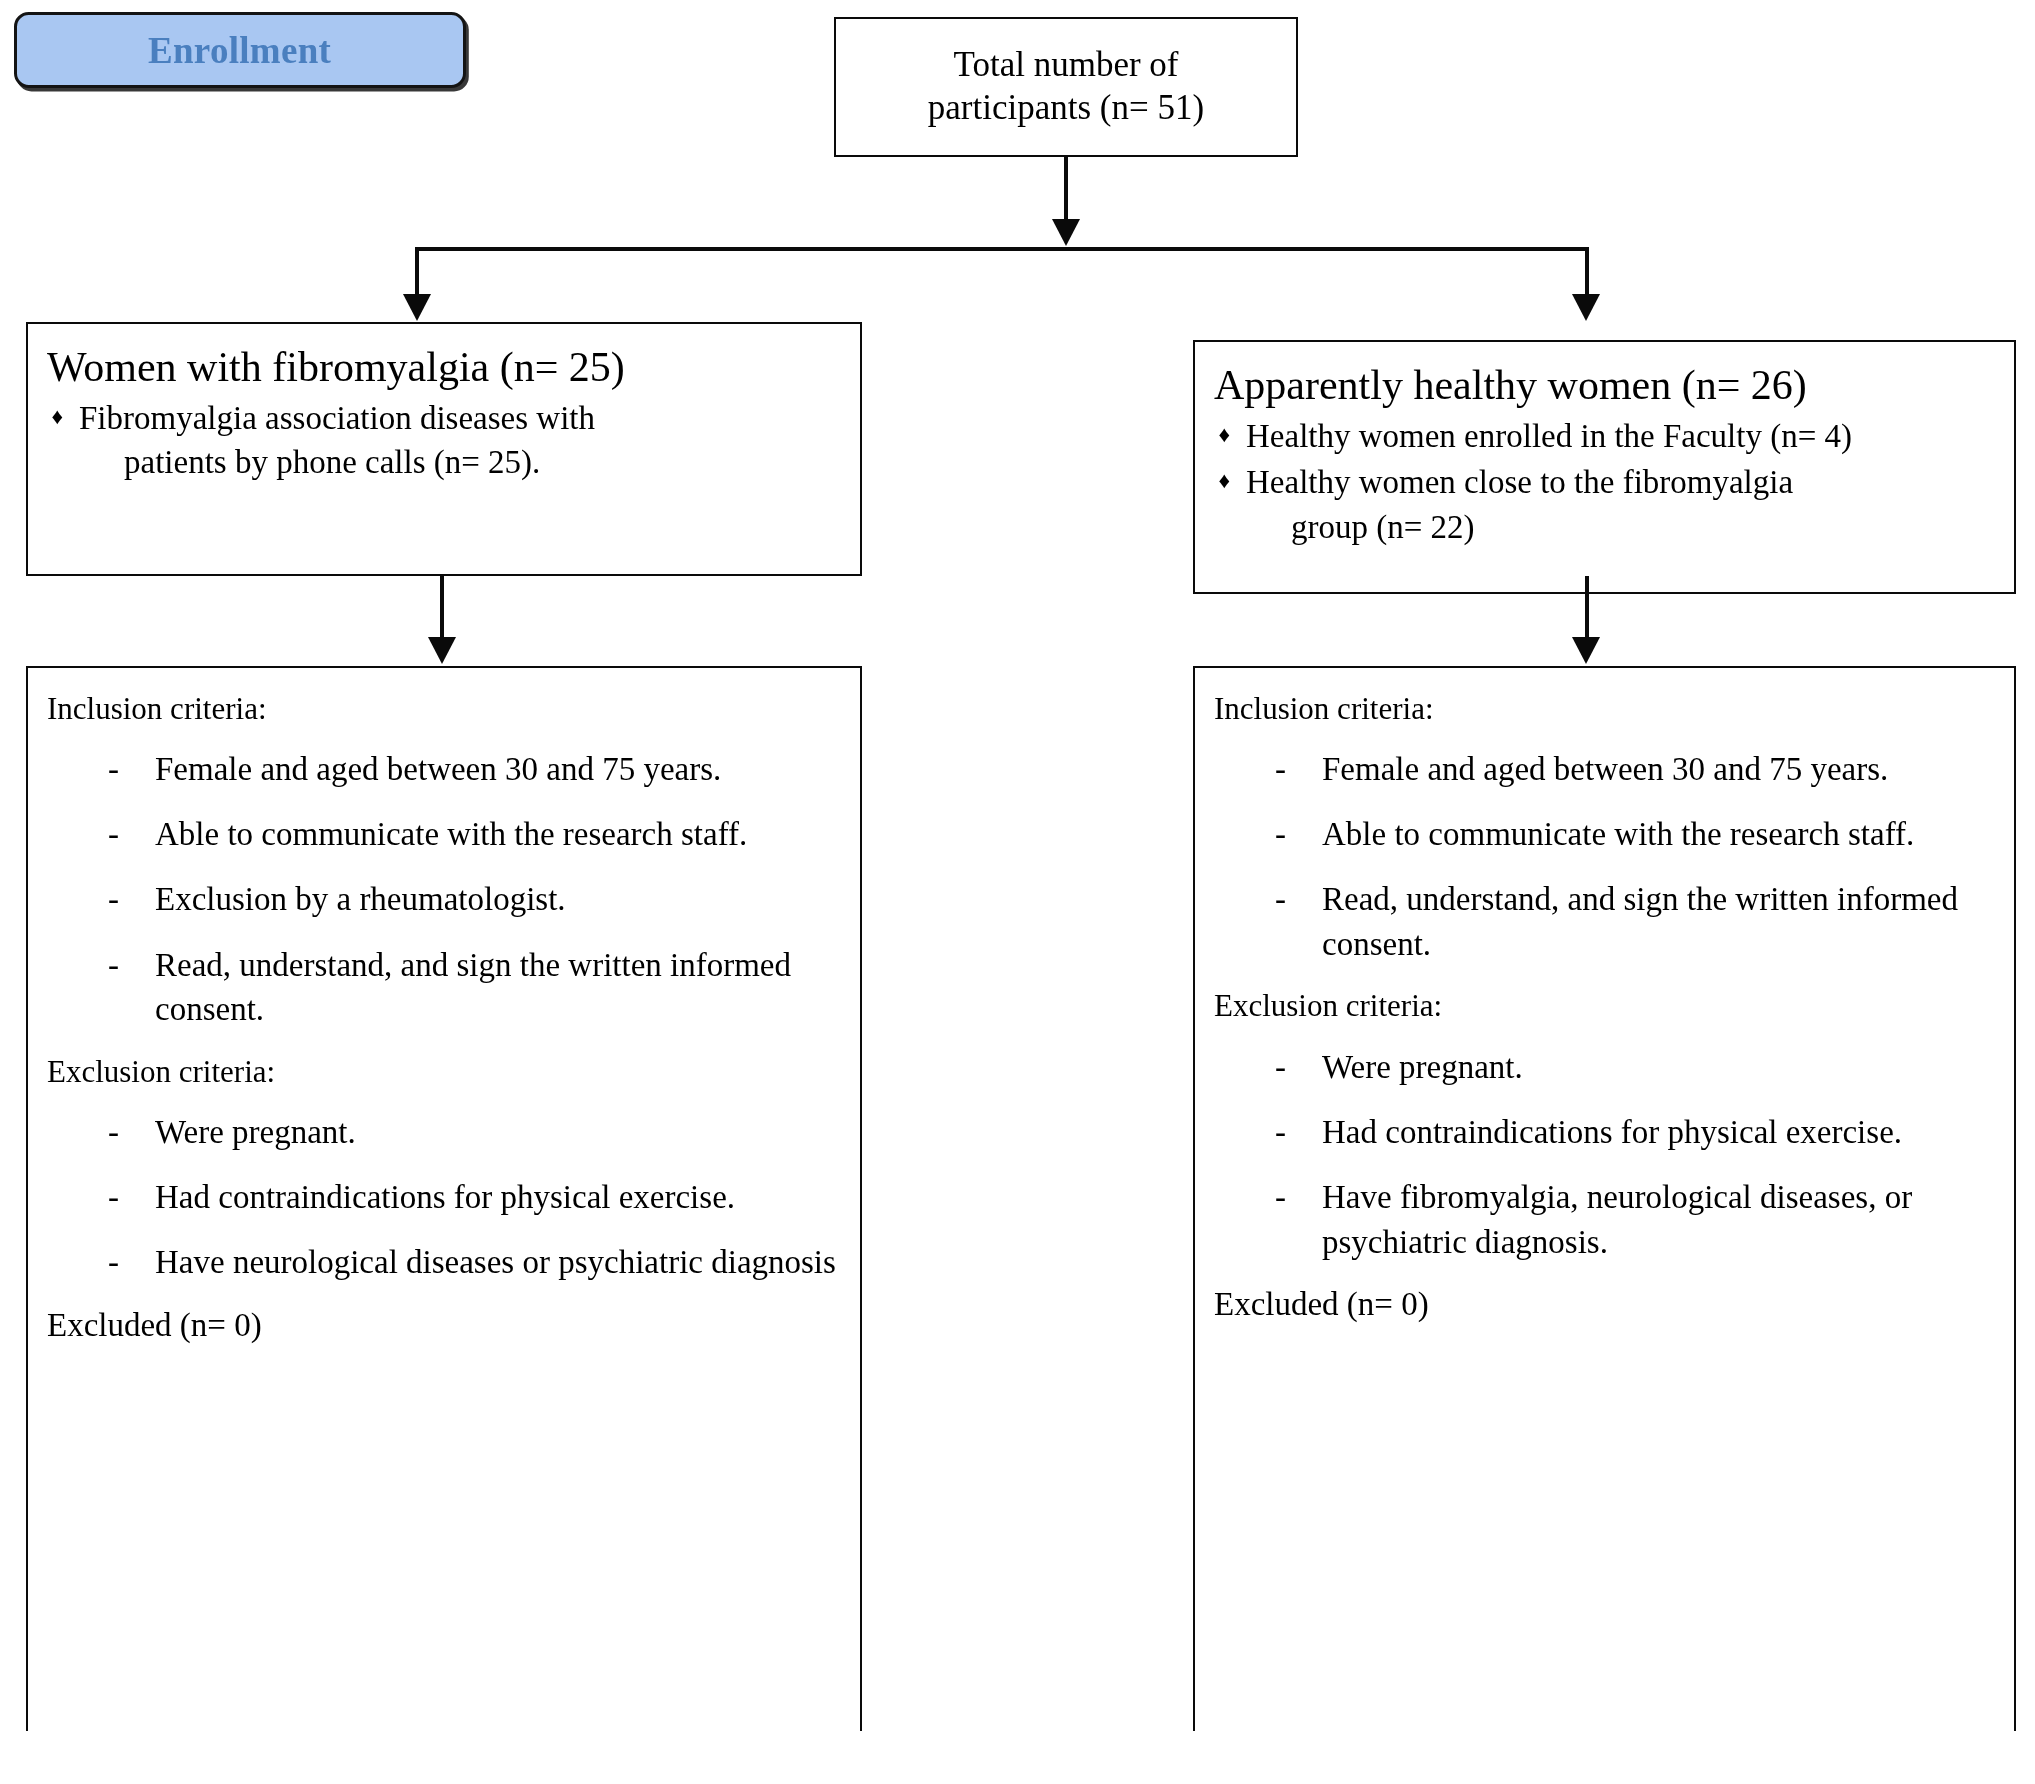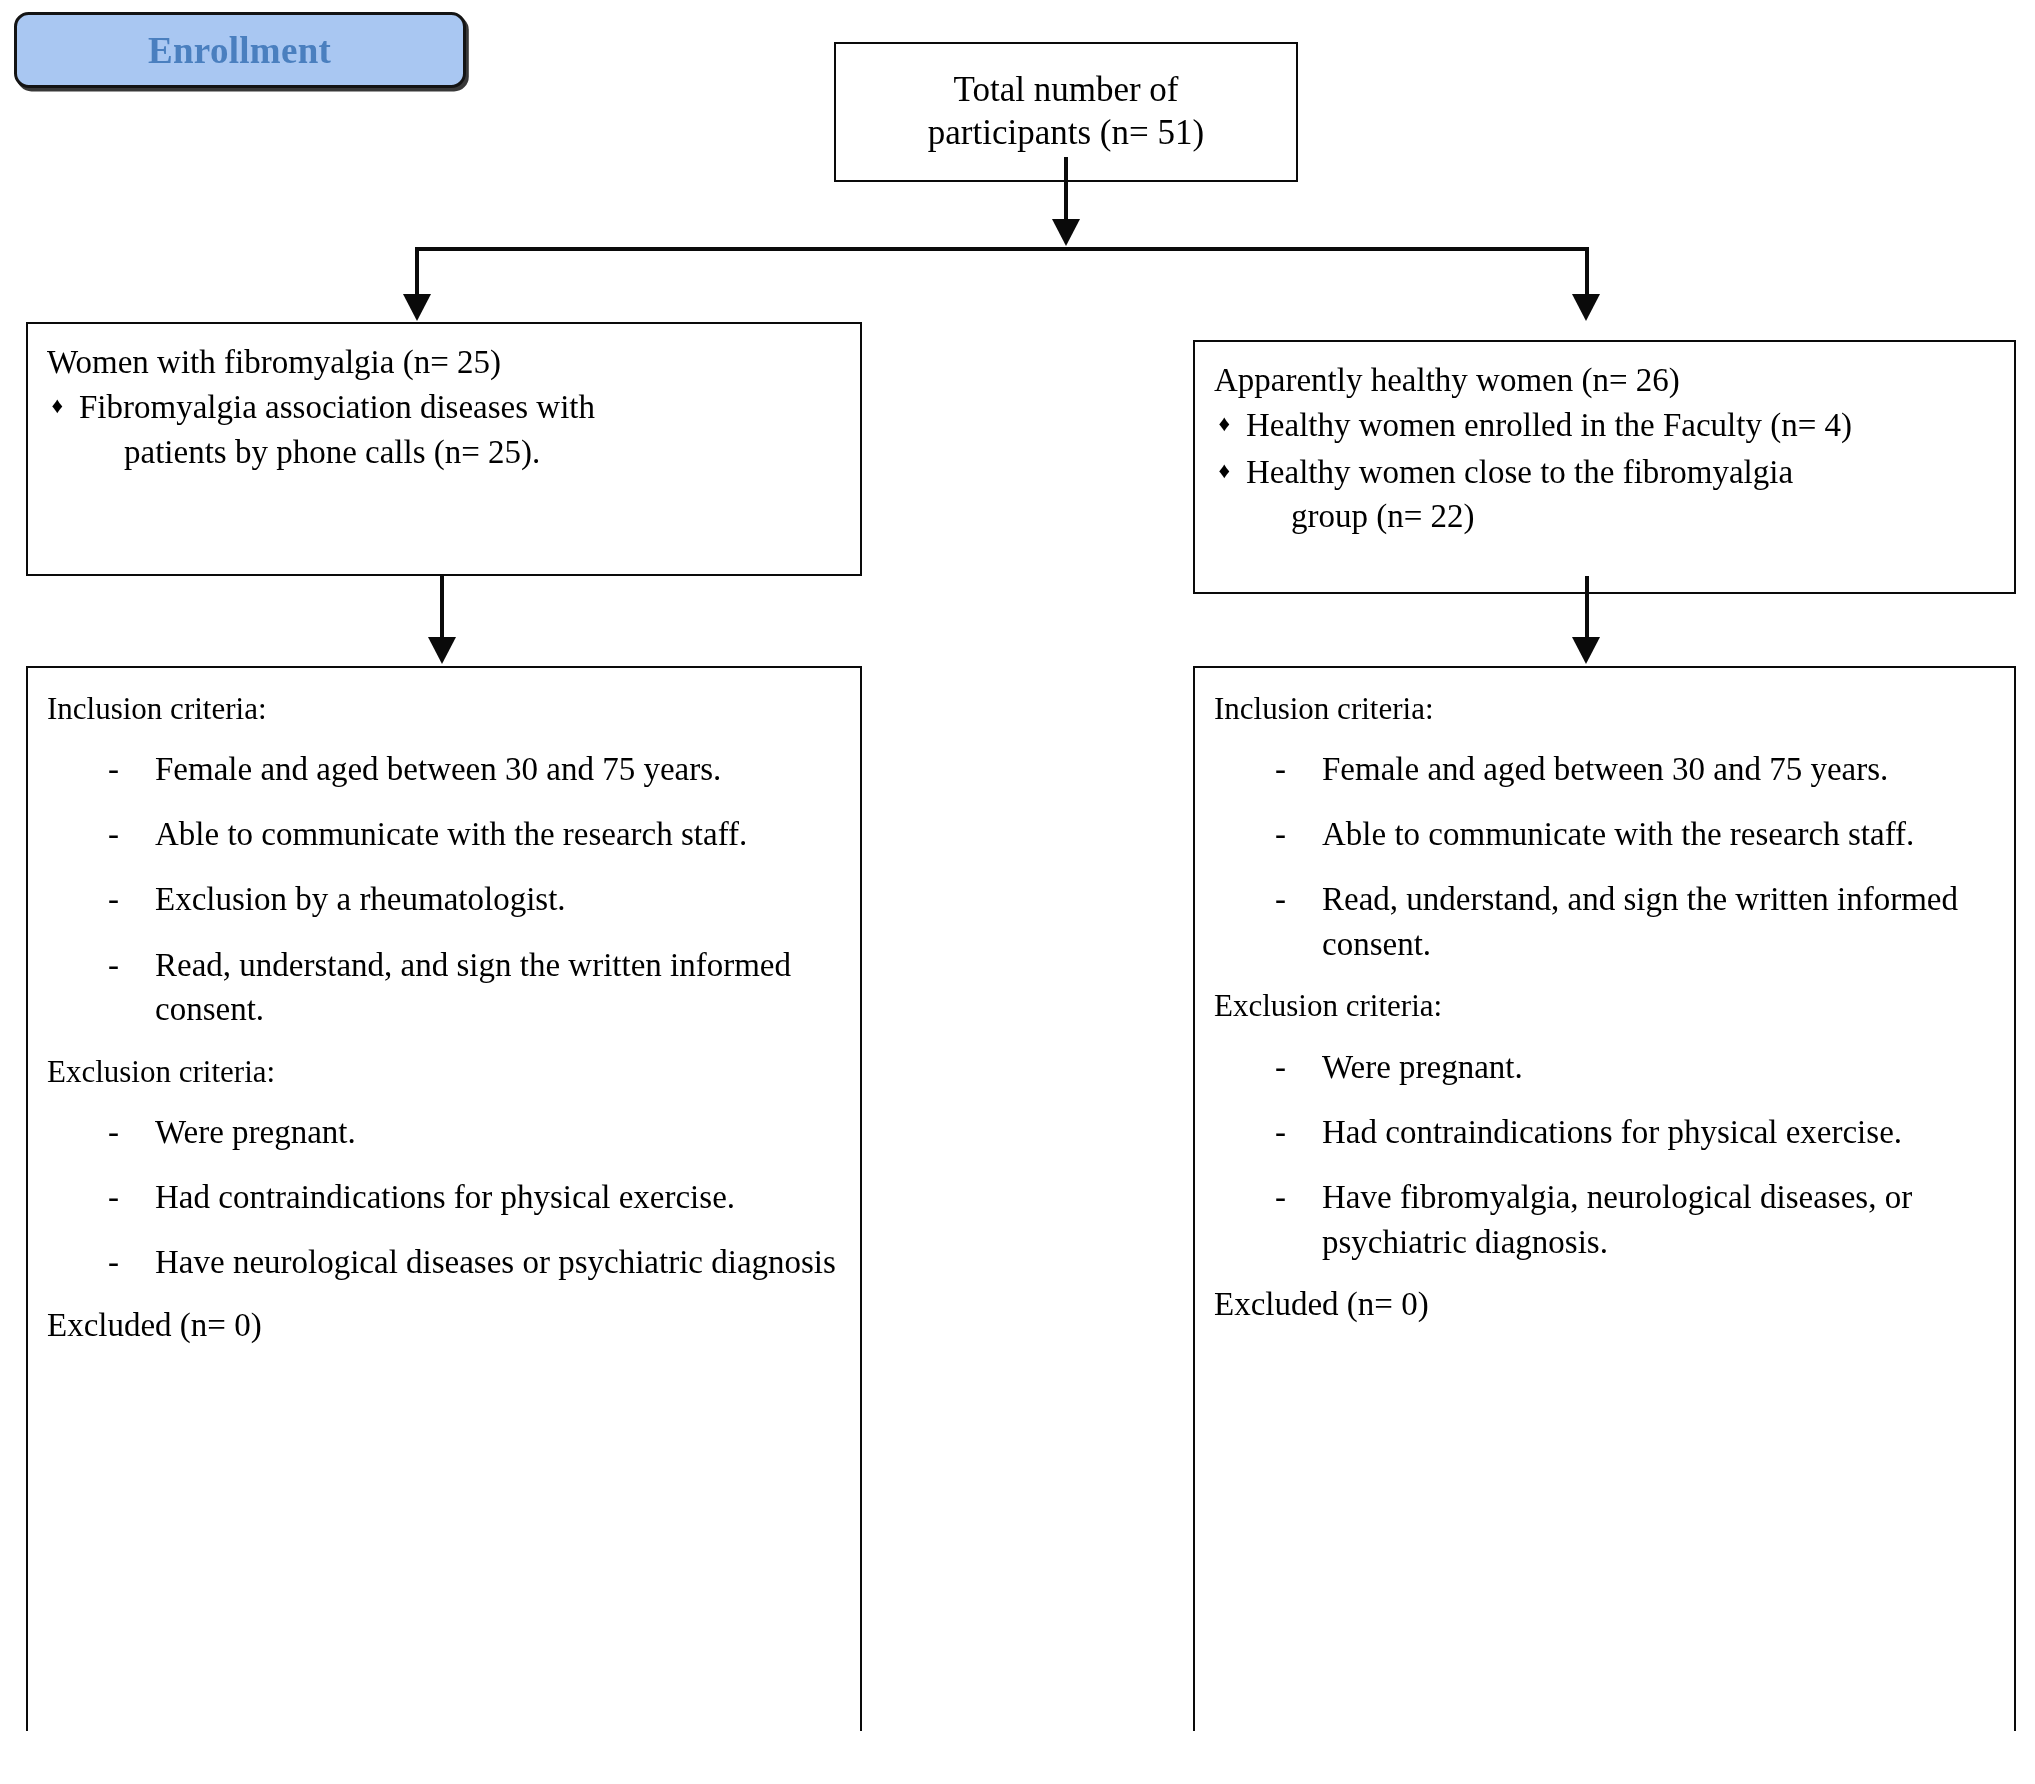--- a/index.html
+++ b/index.html
@@ -55,21 +55,20 @@
   }
 
   .box-total {
     left: 834px;
     top: 17px;
     width: 464px;
     height: 140px;
     display: flex;
     align-items: center;
     justify-content: center;
-    margin-top: 25px;
   }
   .box-total .centered-text {
     text-align: center;
     font-size: 35px;
     line-height: 1.22;
     padding: 0 16px;
   }
 
   .box-group-left {
     left: 26px;
@@ -103,21 +102,21 @@
 
   .box-inner {
     width: 100%;
     height: 100%;
     box-sizing: border-box;
     overflow: hidden;
   }
 
   
   .head-line {
-    font-size: 33px;
+    font-size: 42px;
     line-height: 1.18;
     margin: 0 0 3.4px 0;
     white-space: nowrap;
   }
 
   .section-label {
     font-size: 31px;
     line-height: 1.2;
     margin: 0 0 3.4px 0;
   }

